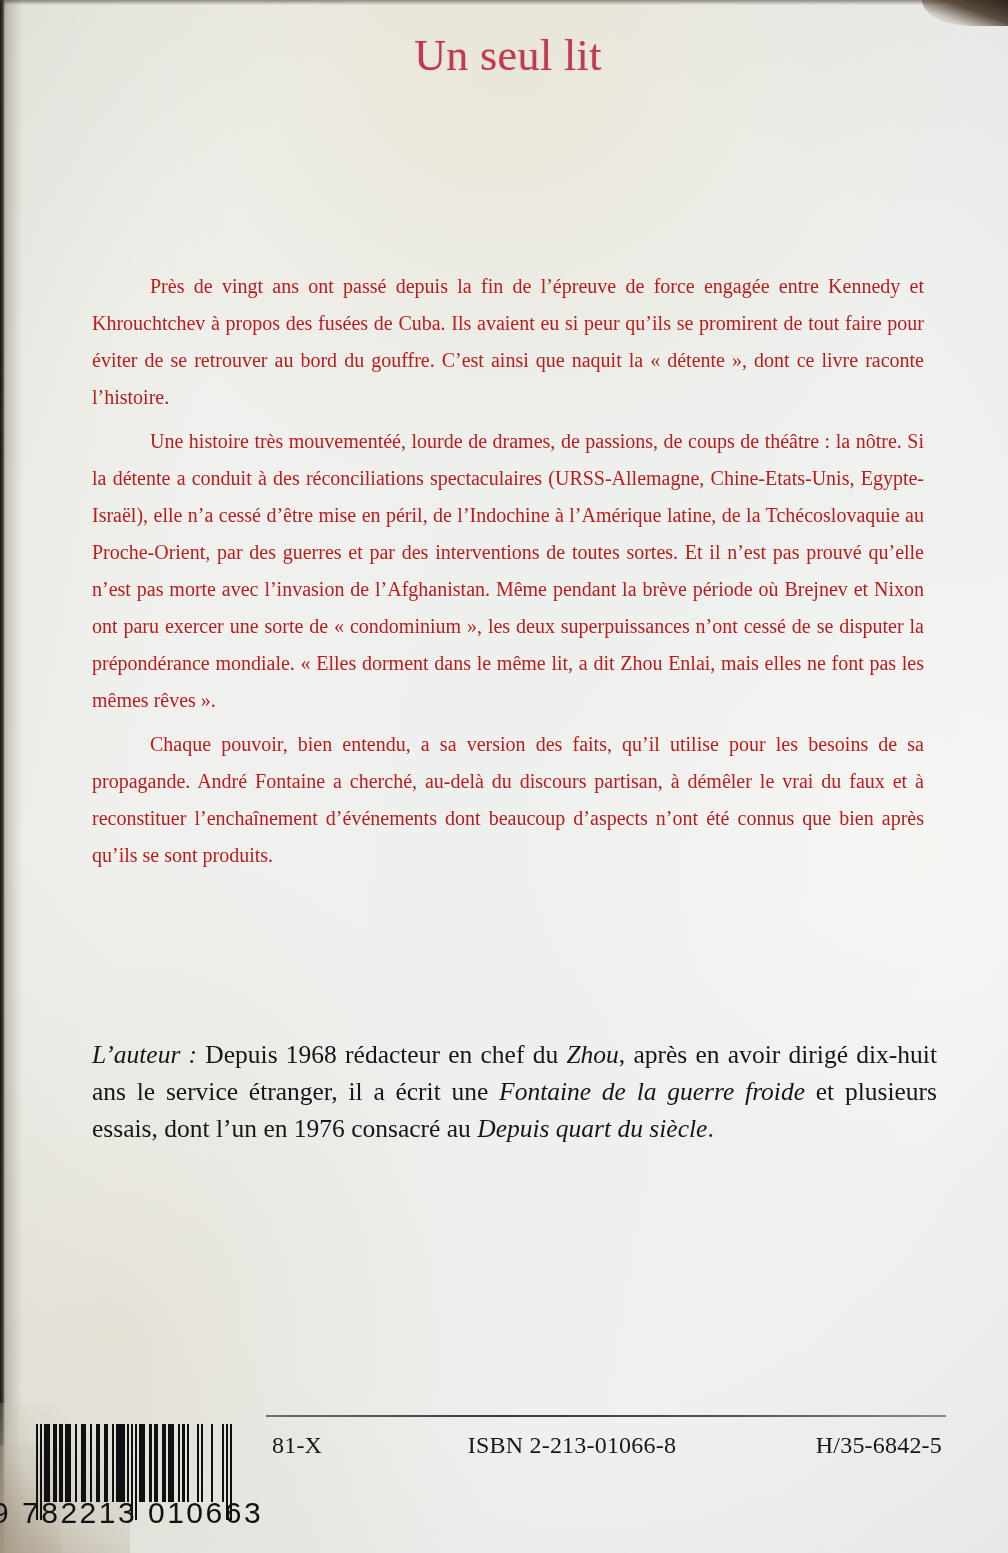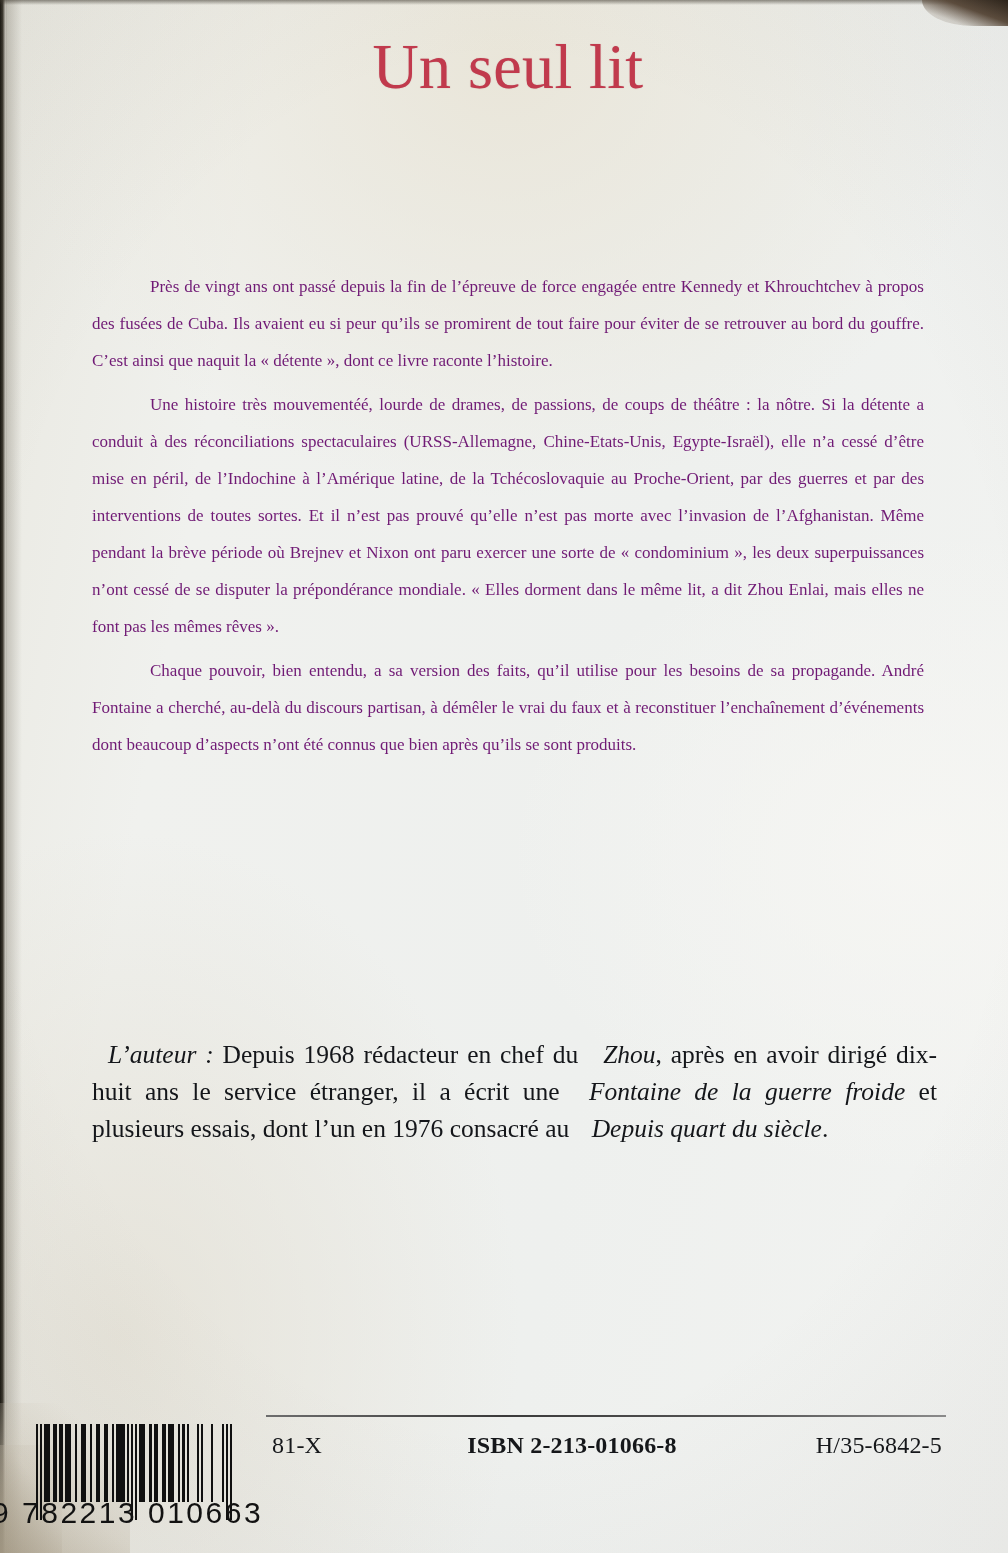--- a/index.html
+++ b/index.html
@@ -84,21 +84,21 @@
     top: 34px;
     width: 1008px;
     text-align: center;
     color: #c13a4d;
     font-family: "Liberation Serif", "DejaVu Serif", serif;
     line-height: 1.02;
     letter-spacing: 0.4px;
   }
   .title-line {
     display: block;
-    font-size: 64px;
+    font-size: 44px;
     font-weight: 400;
     text-shadow: 0 0 1px rgba(140,40,55,0.35);
   }
   .title-line-1 { margin-left: 8px; }
   .title-line-2 { margin-top: 8px; margin-left: 10px; }
 
   .watermark {
     position: absolute;
     left: 755px;
     top: 106px;
@@ -111,42 +111,42 @@
 
   .body-block {
     position: absolute;
     left: 92px;
     top: 268px;
     width: 840px;
   }
 
   p.para {
     margin: 0 8px 0 0;
-    font-size: 17px;
+    font-size: 20px;
     line-height: 37px;
     text-align: justify;
     text-indent: 58px;
-    color: #701a75;
+    color: #b91c1c;
     hyphens: none;
     font-weight: 400;
   }
   p.para + p.para { margin-top: 7px; }
 
   .author-note {
     position: absolute;
     left: 92px;
     top: 1036px;
     width: 845px;
     font-size: 25.5px;
     line-height: 37px;
     text-align: justify;
     text-indent: 0;
     color: #14161a;
   }
-  .author-note i { font-style: italic; margin-left: 16px; }
+  .author-note i { font-style: italic; }
 
   
   .footer-rule {
     position: absolute;
     left: 266px;
     top: 1415px;
     width: 680px;
     height: 2px;
     background: linear-gradient(to right, #6d6d6d, #3a3a3a 35%, #555 70%, #8a8a8a 100%);
   }
@@ -156,21 +156,21 @@
     top: 1432px;
     width: 680px;
     display: flex;
     justify-content: space-between;
     align-items: baseline;
     font-size: 24px;
     color: #15171a;
     letter-spacing: 0.2px;
   }
   .footer-code-left  { margin-left: 6px; }
-  .footer-isbn       { margin-left: 6px; font-weight: bold; }
+  .footer-isbn       { margin-left: 6px; }
   .footer-code-right { margin-right: 4px; }
 
   
   .barcode {
     position: absolute;
     left: 36px;
     top: 1424px;
     width: 196px;
     height: 96px;
   }

